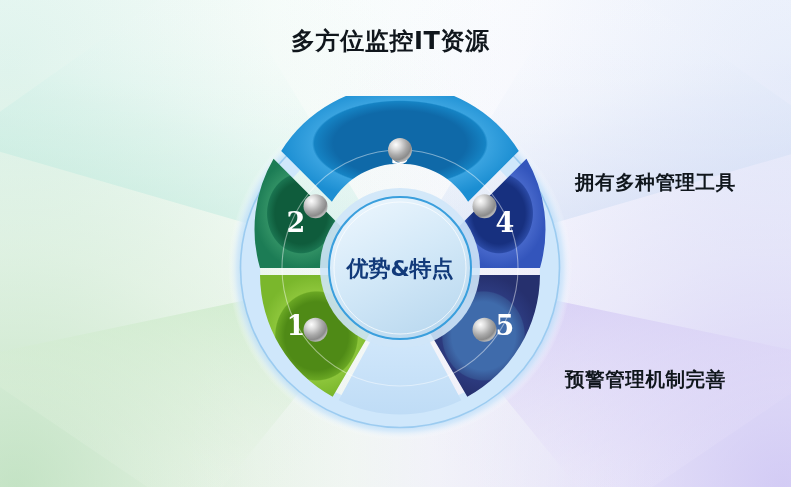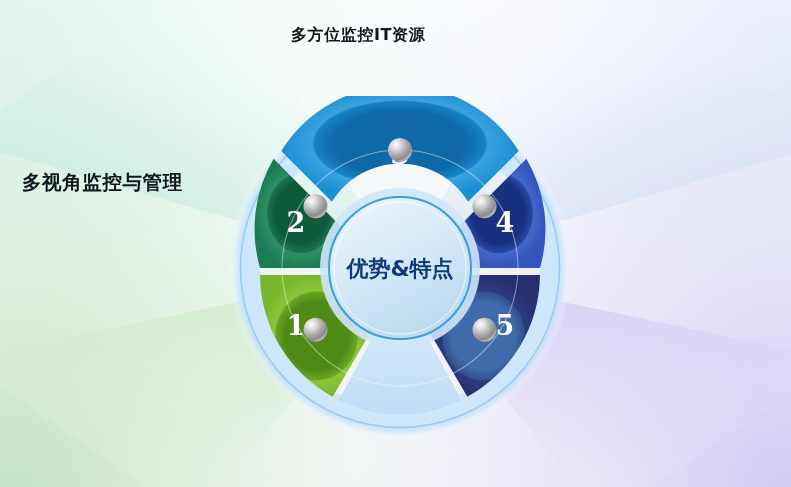--- a/index.html
+++ b/index.html
@@ -57,21 +57,21 @@
   }
   
   .label {
     position: absolute;
     font-weight: 700;
     font-size: 19.5px;
     color: #10161c;
     letter-spacing: 0.6px;
     white-space: nowrap;
   }
-  #lbl-top   { left: 291px; top: 25px;  font-size: 16px; }
+  #lbl-top   { left: 291px; top: 25px;  font-size: 24px; }
   #lbl-lt    { left: 22px;  top: 169px; }
   #lbl-lb    { left: 30px;  top: 366px; }
   #lbl-rt    { left: 575px; top: 169px; }
   #lbl-rb    { left: 565px; top: 366px; }
 </style>
 </head>
 <body>
 
 <div id="stage">
 
@@ -219,15 +219,16 @@
     <g>
       <circle cx="172" cy="54" r="12" fill="url(#ball)"></circle>
       <circle cx="87.5" cy="110.2" r="12" fill="url(#ball)"></circle>
       <circle cx="256.5" cy="110.2" r="12" fill="url(#ball)"></circle>
       <circle cx="87.5" cy="233.8" r="12" fill="url(#ball)"></circle>
       <circle cx="256.5" cy="233.8" r="12" fill="url(#ball)"></circle>
     </g>
   </svg>
 
   <div class="label" id="lbl-top">多方位监控IT资源</div>
-  <div class="label" id="lbl-lt">多视角监控与管理</div>
+  <div class="label" id="lbl-rt">拥有多种管理工具</div>
+  <div class="label" id="lbl-rb">预警管理机制完善</div>
 
 </div>
 
 </body></html>

